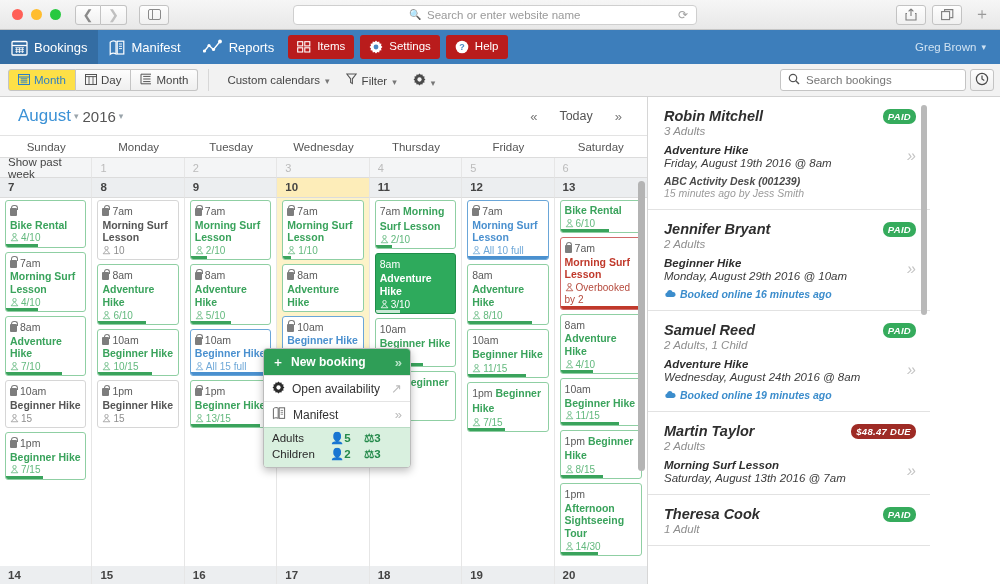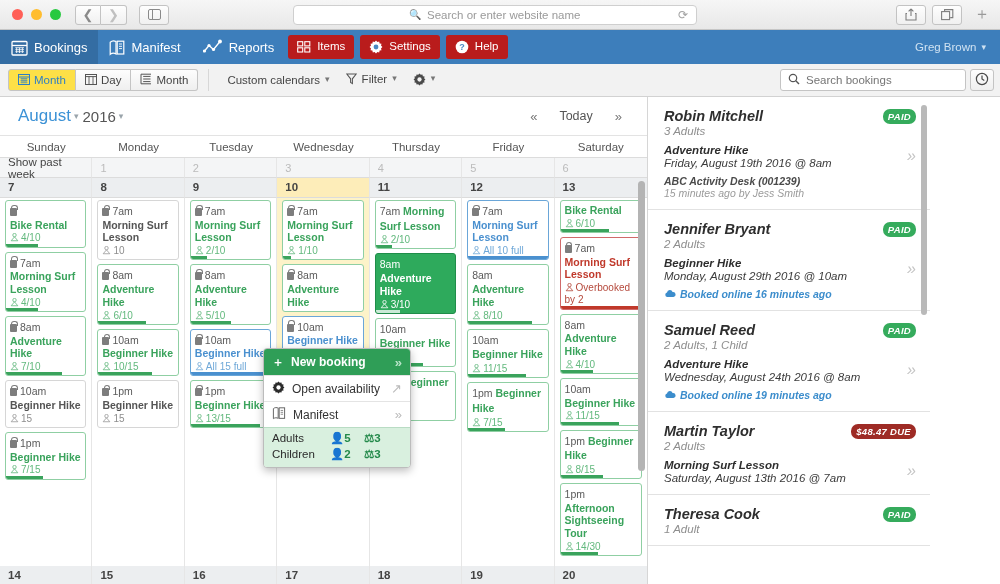--- a/index.html
+++ b/index.html
@@ -74,21 +74,21 @@
   .seg-btn{
     height:22px;display:flex;align-items:center;gap:4px;padding:0 9px;
     background:linear-gradient(#fdfdfd,#efefef);border:1px solid #c4c4c4;
     font-size:11.5px;color:#444;
   }
   .seg-btn:first-child{border-radius:3px 0 0 3px;}
   .seg-btn:last-child{border-radius:0 3px 3px 0;}
   .seg-btn + .seg-btn{border-left:none;}
   .seg-btn.active{background:#fde047;color:#2f7fc4;}
   .tb-sep{width:1px;height:22px;background:#d7d7d7;margin:0 10px;}
-  .tb-link{font-size:11.5px;color:#444;display:flex;align-items:flex-start;gap:5px;padding:0 8px;}
+  .tb-link{font-size:11.5px;color:#444;display:flex;align-items:flex-end;gap:5px;padding:0 8px;}
   .search-wrap{
     position:absolute;right:34px;width:186px;height:22px;background:#fff;
     border:1px solid #c4c4c4;border-radius:3px;display:flex;align-items:center;padding:0 7px;gap:6px;
   }
   .search-wrap input{border:none;outline:none;font-size:11.5px;color:#8d8d8d;width:100%;font-family:inherit;background:transparent;}
   .clock-btn{
     position:absolute;right:6px;width:24px;height:22px;background:linear-gradient(#fdfdfd,#efefef);
     border:1px solid #c4c4c4;border-radius:3px;display:flex;align-items:center;justify-content:center;
   }
 

